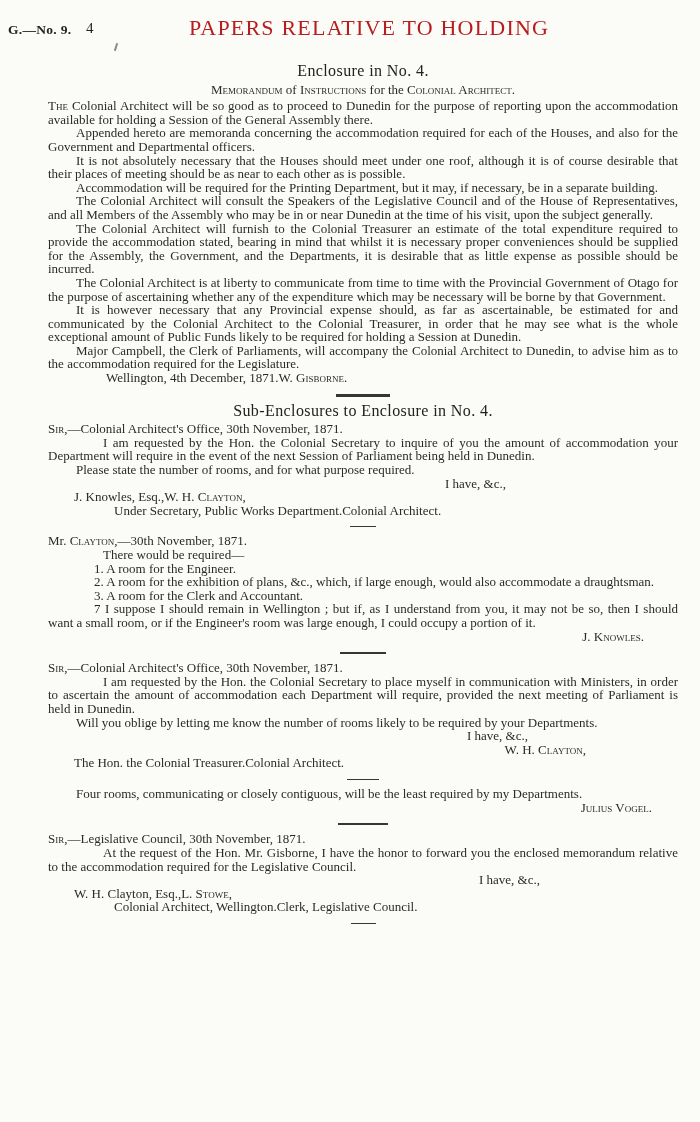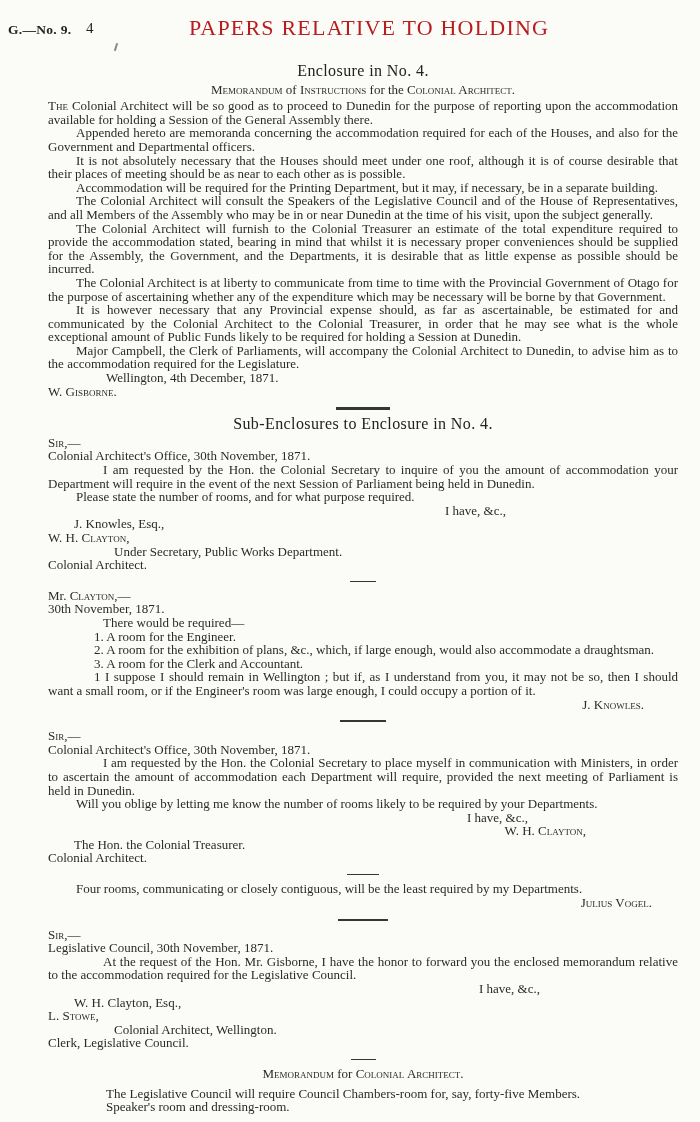--- a/index.html
+++ b/index.html
@@ -17,21 +17,21 @@
     font-size:22px;letter-spacing:1.2px;color:#b91c1c;}
   .stray{position:absolute;left:115px;top:43px;width:1.5px;height:8px;background:#8a8a86;transform:rotate(18deg);}
   .content{position:absolute;left:48px;right:22px;top:58px;}
   h2.center-head{font-size:16px;font-weight:normal;text-align:center;margin:6px 0 5px;letter-spacing:.4px;color:#232120;}
   .subtitle{text-align:center;margin:0 0 3px;}
   p{margin:0;text-align:justify;}
   p.ind{text-indent:28px;}
   p.deep{text-indent:55px;}
   p.hang{text-indent:46px;}
   p.noj{text-align:left;}
-  .row{display:flex;justify-content:flex-start;flex-direction:column;}
+  .row{display:flex;justify-content:flex-start;}
   .rule{margin:9px auto 7px;background:#383633;}
   .r-thick{width:54px;height:3px;}
   .r-thin{width:26px;height:1px;}
   .r-med{width:46px;height:2px;}
   .r-med2{width:32px;height:1.3px;}
   .r-med3{width:50px;height:2px;}
   .r-thin2{width:25px;height:1.3px;}
   .letter{margin-top:2px;}
   .dateline{padding-right:26px;}
   .vale{text-align:right;}
@@ -108,21 +108,21 @@
 
   <section class="letter">
     <div class="row">
       <span><span>Mr. </span><span class="sc">Clayton</span><span>,—</span></span>
       <span class="dateline">30th November, 1871.</span>
     </div>
     <p class="deep noj">There would be required—</p>
     <p class="hang noj">1. A room for the Engineer.</p>
     <p class="hang">2. A room for the exhibition of plans, &amp;c., which, if large enough, would also accommodate a draughtsman.</p>
     <p class="hang noj">3. A room for the Clerk and Accountant.</p>
-    <p class="hang">1 I suppose I should remain in Wellington ; but if, as I understand from you, it may not be so, then I should want a small room, or if the Engineer's room was large enough, I could occupy a portion of it.</p>
+    <p class="hang">7 I suppose I should remain in Wellington ; but if, as I understand from you, it may not be so, then I should want a small room, or if the Engineer's room was large enough, I could occupy a portion of it.</p>
     <div class="vale sc pr34">J. Knowles.</div>
   </section>
 
   <div class="rule r-med"></div>
 
   <section class="letter">
     <div class="row">
       <span class="sc">Sir,—</span>
       <span class="dateline">Colonial Architect's Office, 30th November, 1871.</span>
     </div>
@@ -157,23 +157,14 @@
       <span class="sc pr92">L. Stowe,</span>
     </div>
     <div class="row">
       <span class="pl66">Colonial Architect, Wellington.</span>
       <span class="pr26">Clerk, Legislative Council.</span>
     </div>
   </section>
 
   <div class="rule r-thin2"></div>
 
-  <section>
-    <div class="subtitle" style="margin:4px 0 6px;">
-      <span class="sc">Memorandum</span><span> for </span><span class="sc">Colonial Architect.</span>
-    </div>
-    <div class="memo-block">
-      <p class="noj">The Legislative Council will require Council Chambers-room for, say, forty-five Members.</p>
-      <p class="noj">Speaker's room and dressing-room.</p>
-    </div>
-  </section>
 
 </div>
 
 </body></html>

